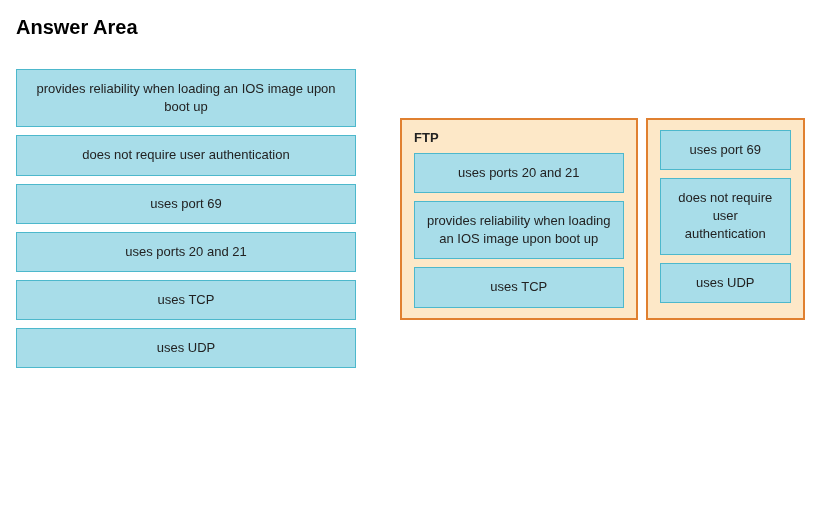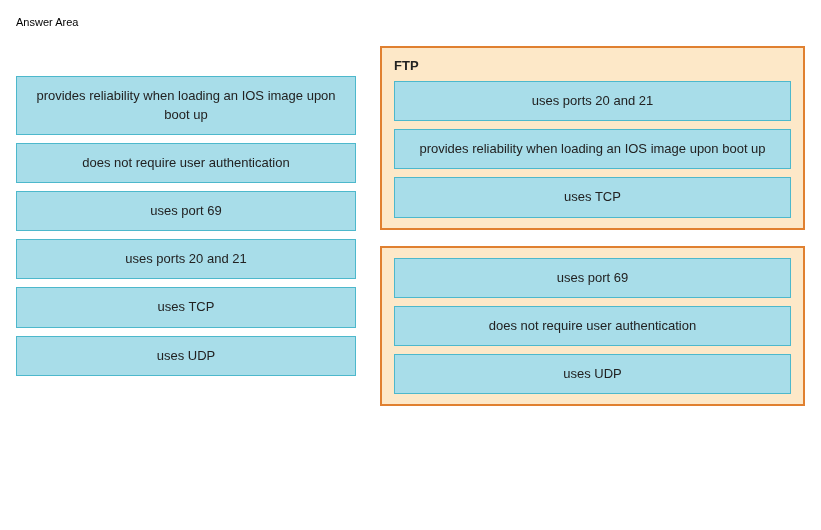--- a/index.html
+++ b/index.html
@@ -5,23 +5,23 @@
     * { box-sizing: border-box; margin: 0; padding: 0; }
     body {
       font-family: Arial, sans-serif;
       font-size: 13px;
       background: #fff;
       padding: 16px;
       width: 821px;
       min-height: 530px;
     }
     h2 {
-      font-size: 11px;
-      font-weight: normal;
-      margin-bottom: 18px;
+      font-size: 20px;
+      font-weight: bold;
+      margin-bottom: 30px;
     }
     .layout {
       display: flex;
       gap: 24px;
       align-items: center;
     }
     
     .left-col {
       display: flex;
       flex-direction: column;
@@ -34,23 +34,23 @@
       border: 1.5px solid #4db8cc;
       padding: 10px 12px;
       text-align: center;
       color: #222;
       cursor: default;
       line-height: 1.4;
     }
     
     .right-col {
       display: flex;
-      flex-direction: column;
-      gap: 16px;
+      gap: 8px;
       flex: 1;
+      margin-left: 20px;
     }
     .protocol-box {
       background: #fde8c8;
       border: 2px solid #e08030;
       padding: 10px 12px;
     }
     .protocol-label {
       font-size: 13px;
       font-weight: bold;
       margin-bottom: 8px;

